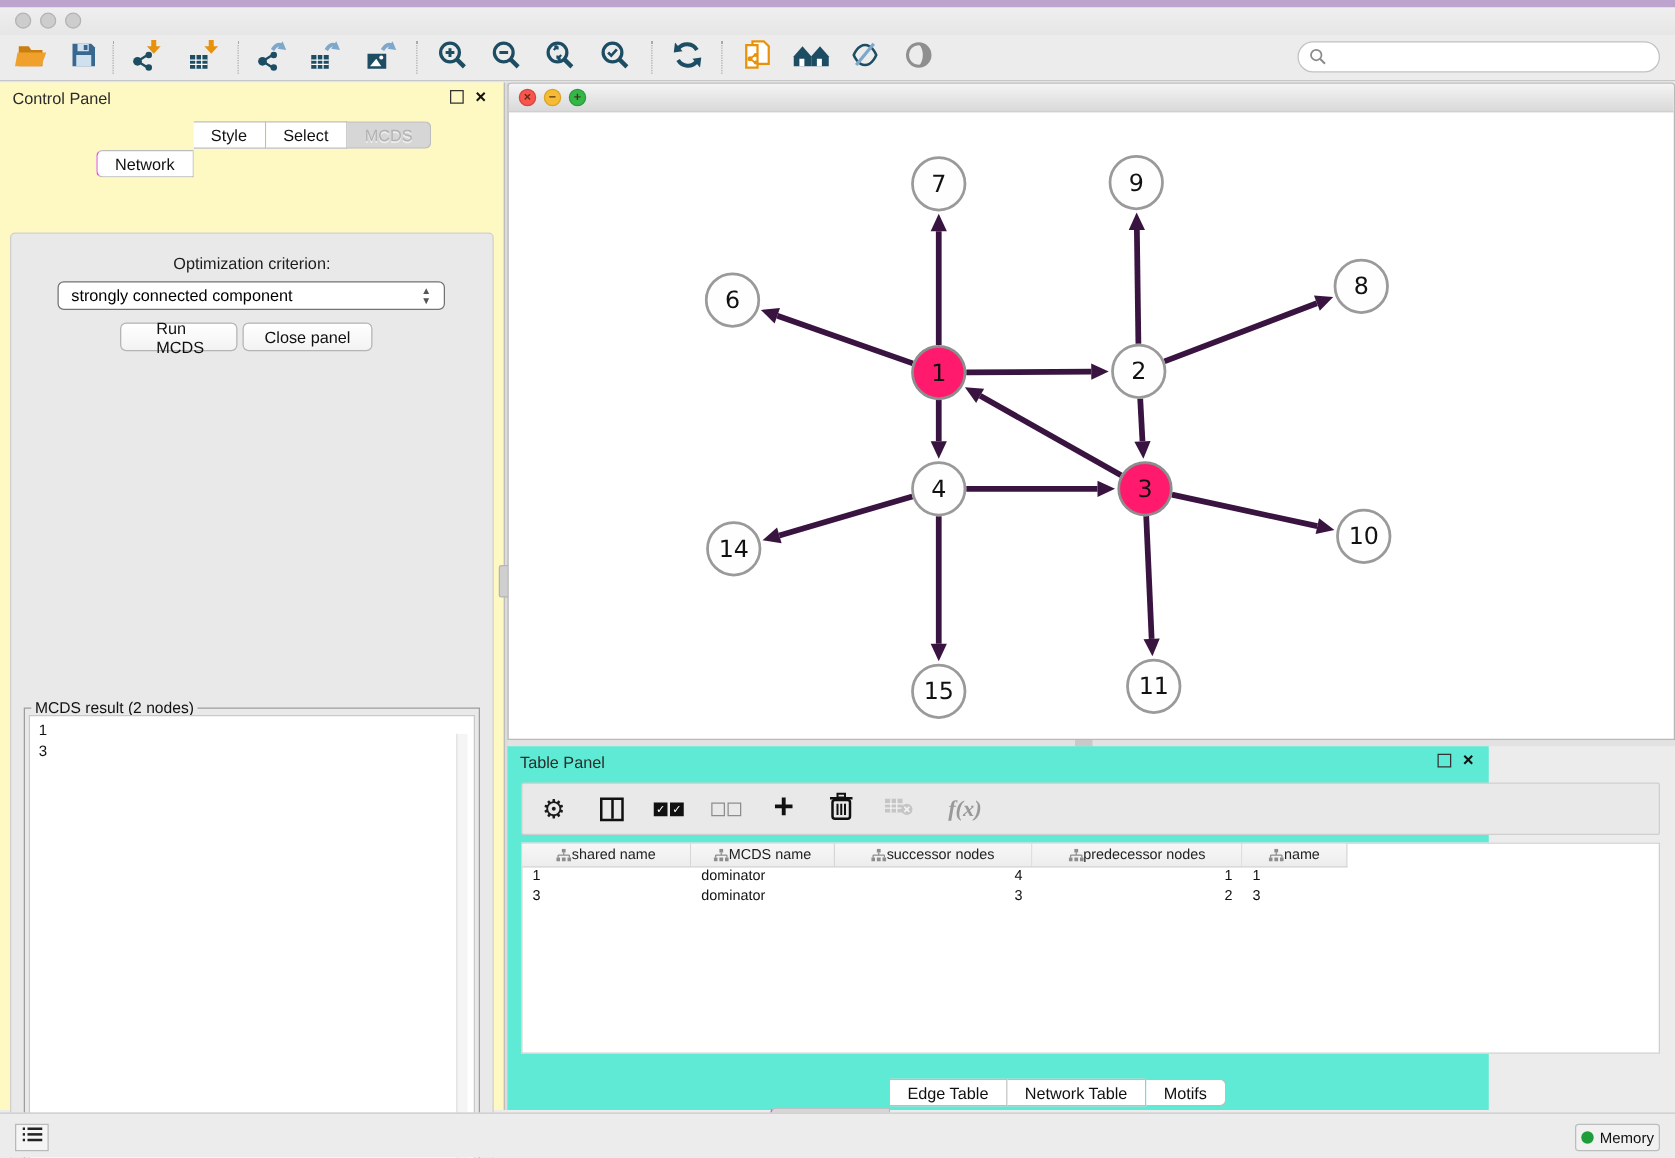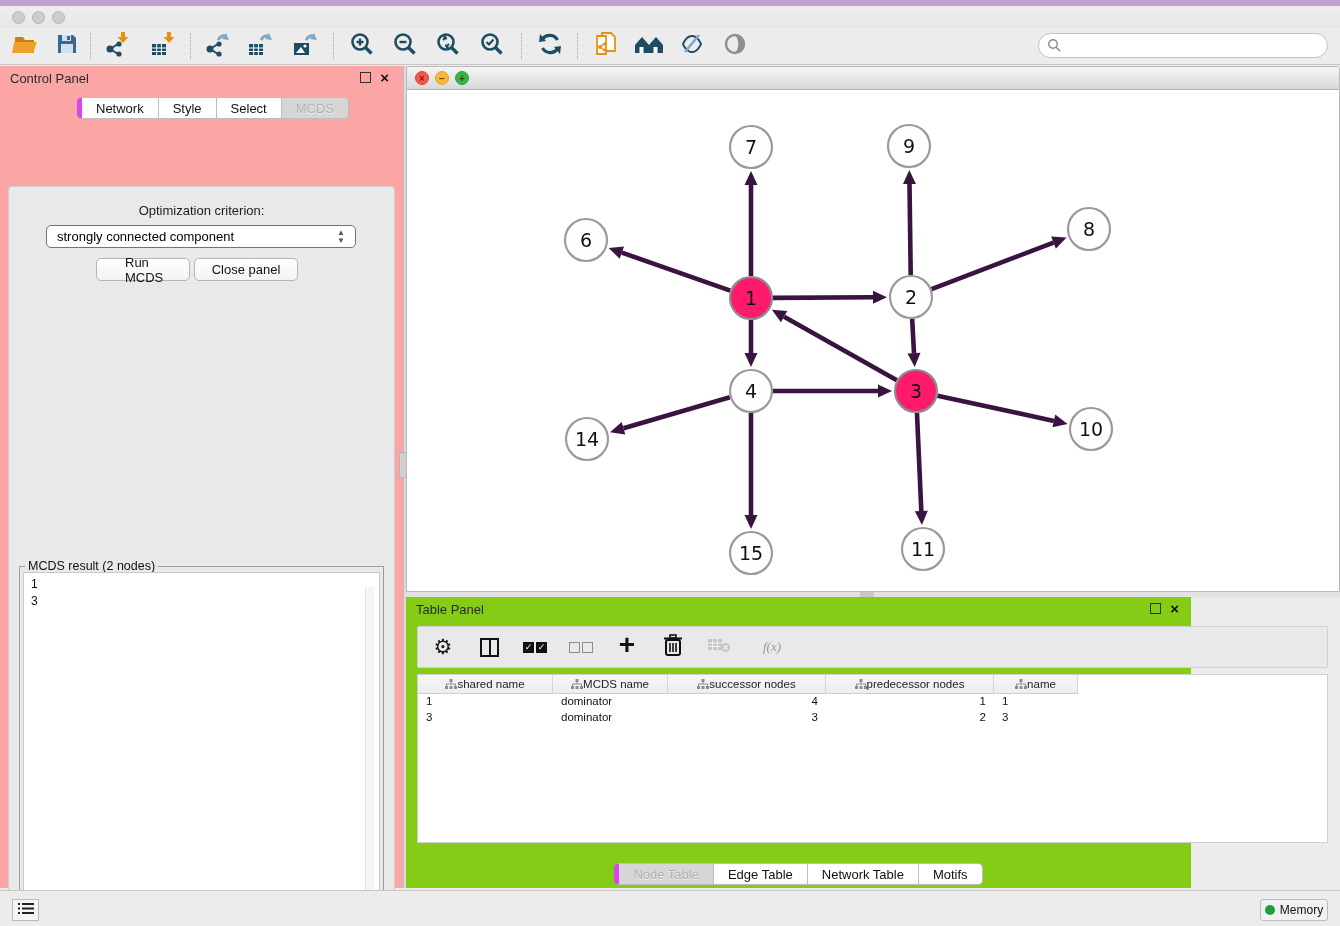--- a/index.html
+++ b/index.html
@@ -17,33 +17,33 @@
   #toolbar { left:0; top:28px; width:1340px; height:37px; background:#ececec;
     border-bottom:1px solid #c6c6c6; }
   .tbtn { position:absolute; top:4px; width:30px; height:28px; display:flex;
     align-items:center; justify-content:center; }
   .tsep { position:absolute; top:5px; height:26px; border-left:1px dotted #a9a9a9; }
   #search-box { position:absolute; right:12px; top:5px; width:290px; height:25px;
     background:#fff; border:1px solid #c2c2c2; border-radius:13px; display:flex;
     align-items:center; padding-left:8px; }
   #search-input { border:none; outline:none; flex:1; font-size:13px; background:transparent; }
   
-  #control-panel { left:0; top:66px; width:403px; height:822px; background:#fca5a5; }
+  #control-panel { left:0; top:66px; width:403px; height:822px; background:#fef9c3; }
   #vsplit { left:403px; top:66px; width:4px; height:822px; background:#dcdcdc;
     border-left:1px solid #bdbdbd; border-right:1px solid #cfcfcf; }
   #vsplit-handle { left:399px; top:452px; width:11px; height:26px; background:#cfcfcf;
     border:1px solid #b5b5b5; border-radius:2px; }
   .panel-head { position:absolute; left:10px; top:5px; font-size:13px; color:#2b2b2b; }
   .float-ico { width:11px; height:11px; border:1.5px solid #333; display:inline-block; }
   .close-x { font-size:15px; font-weight:bold; color:#111; line-height:11px; }
   .head-icons { position:absolute; top:6px; display:flex; gap:9px; align-items:center; }
   .tabstrip { position:absolute; display:flex; }
   .tab { height:22px; padding:0 14px; font-size:13px; background:#fff; color:#111;
     border:1px solid #bdbdbd; border-left:none; display:flex; align-items:center; }
-  .tab:first-child { border-left:5px solid #d946ef; border-radius:5px 0 0 5px; }
+  .tab:first-child { border-left:1px solid #d946ef; border-radius:5px 0 0 5px;margin-top:23px; }
   .tab:last-child { border-radius:0 5px 5px 0; }
   .tab.selected { background:#d6d6d6; color:#b2b2b2; text-shadow:0 1px 0 #eee; }
   #cp-content { left:8px; top:120px; width:387px; height:758px; background:#e9e9e9;
     border:1px solid #cfcfcf; border-radius:4px; }
   #opt-label { position:absolute; left:0; right:0; top:16px; text-align:center;
     font-size:13px; color:#1c1c1c; }
   #opt-select { position:absolute; left:37px; top:38px; width:310px; height:23px;
     background:#fff; border:1px solid #737373; border-radius:5px; font-size:13px;
     display:flex; align-items:center; padding:0 10px; }
   .stepper { margin-left:auto; font-size:8px; color:#555; line-height:8px; text-align:center; }
@@ -67,21 +67,21 @@
     background:linear-gradient(#f4f4f4,#d9d9d9); border-bottom:1px solid #b3b3b3;
     border-radius:3px 3px 0 0; }
   .tl { position:absolute; top:4px; width:14px; height:14px; border-radius:50%;
     font-size:10px; font-weight:bold; color:rgba(60,30,10,.8); text-align:center;
     line-height:14px; }
   #net-title { position:absolute; left:0; right:0; top:3px; text-align:center;
     font-size:13px; color:#111; }
   #hsplit { left:406px; top:592px; width:934px; height:5px; background:#e2e2e2; }
   #hsplit-handle { left:860px; top:592px; width:14px; height:5px; background:#c9c9c9; }
   
-  #table-panel { left:406px; top:597px; width:785px; height:291px; background:#84cc16; }
+  #table-panel { left:406px; top:597px; width:785px; height:291px; background:#5eead4; }
   #tp-toolbar { position:absolute; left:11px; top:29px; width:911px; height:42px;
     background:#e9e9e9; border:1px solid #cfcfcf; border-radius:2px; display:flex;
     align-items:center; padding-left:12px; gap:20px; }
   .tp-ico { display:flex; align-items:center; justify-content:center; width:26px; height:26px; }
   #node-table { position:absolute; left:11px; top:77px; width:911px; height:169px;
     background:#fff; border:1px solid #cfcfcf; }
   #thead { display:flex; height:19px; }
   .th { background:linear-gradient(#f7f7f7,#ededed); border-right:1px solid #d6d6d6;
     border-bottom:1px solid #cfcfcf; font-size:11.5px; color:#222; display:flex;
     align-items:center; justify-content:center; gap:0; }
@@ -94,21 +94,21 @@
     border-top:1px solid #c9c9c9; }
   #list-btn { position:absolute; left:12px; top:8px; width:27px; height:22px;
     background:#f5f5f5; border:1px solid #b9b9b9; display:flex; align-items:center;
     justify-content:center; }
   #memory-btn { position:absolute; right:12px; top:8px; width:68px; height:22px;
     background:#f1f1f1; border:1px solid #bdbdbd; border-radius:3px; display:flex;
     align-items:center; justify-content:center; gap:5px; font-size:12px; color:#111; }
   #memory-dot { width:10px; height:10px; border-radius:50%; background:#1f9d3a; }
   .dis { opacity:.45; }
   .fx { font-family:"Liberation Serif","DejaVu Serif",serif; font-style:italic;
-    font-size:13px; color:#999; }
+    font-size:18px; color:#999;font-weight:bold; }
   .cb { width:11px; height:11px; font-size:9px; line-height:11px; text-align:center; }
 </style>
 </head>
 <body>
 
 <div id="purple-top" class="abs"></div>
 <div id="titlebar" class="abs">
   <div style="position:absolute;left:12px;top:4px;">
     <span class="traffic-gray"></span><span class="traffic-gray"></span><span class="traffic-gray"></span>
   </div>

